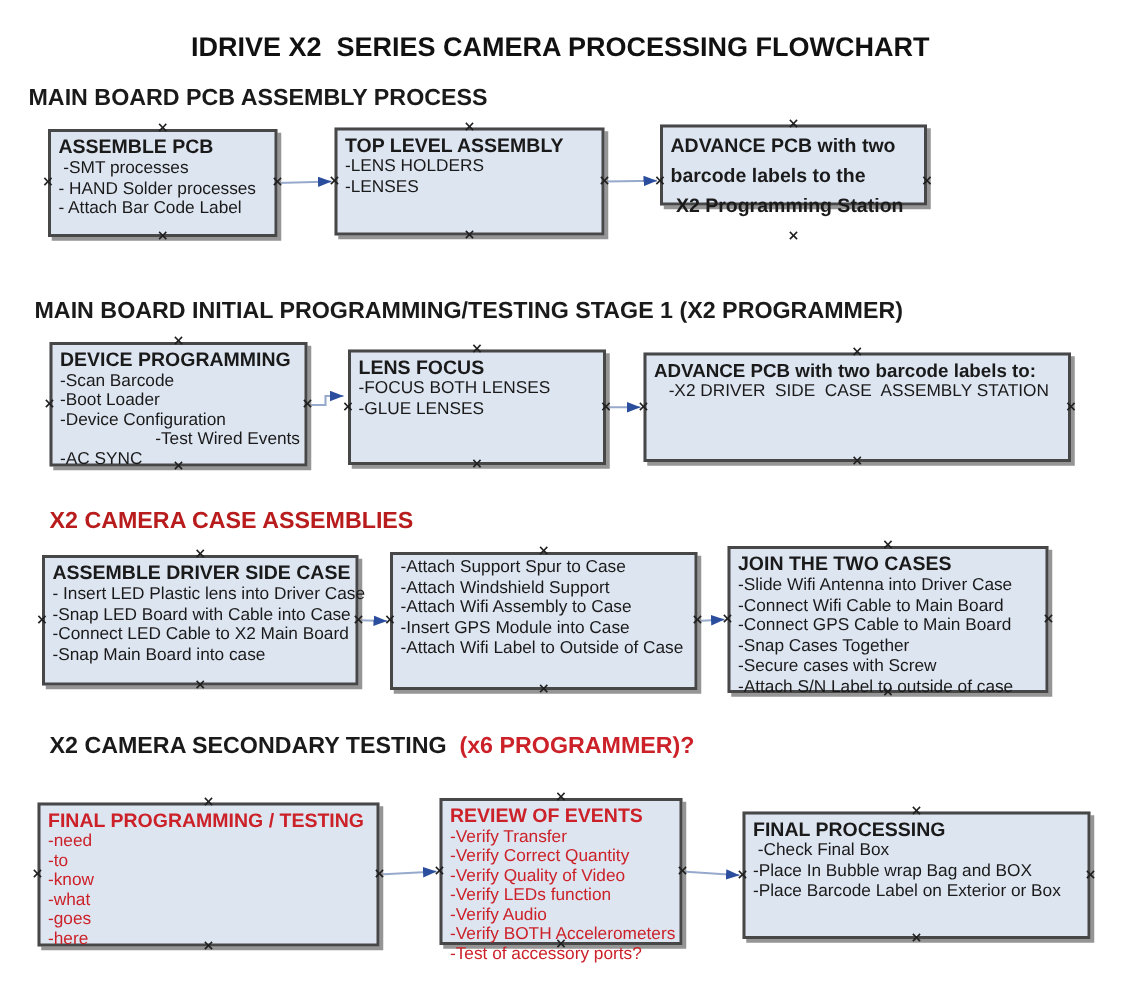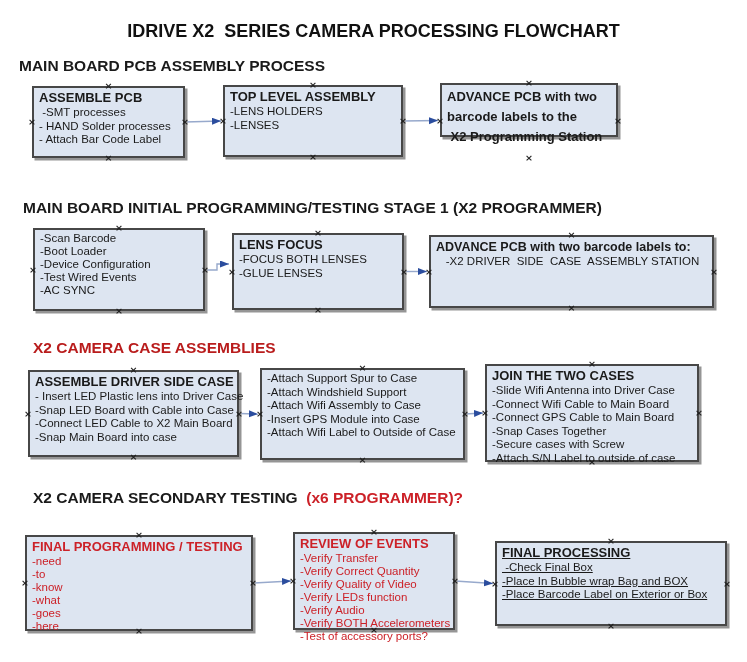--- a/index.html
+++ b/index.html
@@ -63,24 +63,25 @@
       <div class="box-title-line">ADVANCE PCB with two</div>
       <div class="box-title-line">barcode labels to the</div>
       <div class="box-title-line"> X2 Programming Station</div>
     </div>
     <div class="conn-x" style="left: 529px; top: 83px;">×</div>
     <div class="conn-x" style="left: 529px; top: 158px;">×</div>
     <div class="conn-x" style="left: 440px; top: 120.5px;">×</div>
     <div class="conn-x" style="left: 618px; top: 120.5px;">×</div>
     <div class="section-heading" style="left: 23px; top: 199px;"><span style="color: rgb(26, 26, 26);">MAIN BOARD INITIAL PROGRAMMING/TESTING STAGE 1 (X2 PROGRAMMER)</span></div>
     <div class="flow-box" style="left: 33px; top: 228px; width: 172px; height: 83px;">
+      <div class="box-title">DEVICE PROGRAMMING</div>
       <div class="box-item" style="line-height: 13px;">-Scan Barcode</div>
       <div class="box-item" style="line-height: 13px;">-Boot Loader</div>
       <div class="box-item" style="line-height: 13px;">-Device Configuration</div>
-      <div class="box-item" style="line-height: 13px;">-Test Wired Events</div>
+      <div class="box-item" style="line-height: 13px; text-align: right;">-Test Wired Events</div>
       <div class="box-item" style="line-height: 13px;">-AC SYNC</div>
     </div>
     <div class="conn-x" style="left: 119px; top: 228px;">×</div>
     <div class="conn-x" style="left: 119px; top: 311px;">×</div>
     <div class="conn-x" style="left: 33px; top: 269.5px;">×</div>
     <div class="conn-x" style="left: 205px; top: 269.5px;">×</div>
     <div class="flow-box" style="left: 232px; top: 233px; width: 172px; height: 77px;">
       <div class="box-title">LENS FOCUS</div>
       <div class="box-item" style="line-height: 13.5px;">-FOCUS BOTH LENSES</div>
       <div class="box-item" style="line-height: 13.5px;">-GLUE LENSES</div>
@@ -154,21 +155,21 @@
       <div class="box-item" style="line-height: 13px;">-Verify Quality of Video</div>
       <div class="box-item" style="line-height: 13px;">-Verify LEDs function</div>
       <div class="box-item" style="line-height: 13px;">-Verify Audio</div>
       <div class="box-item" style="line-height: 13px;">-Verify BOTH Accelerometers</div>
       <div class="box-item" style="line-height: 13px;">-Test of accessory ports?</div>
     </div>
     <div class="conn-x" style="left: 374px; top: 532px;">×</div>
     <div class="conn-x" style="left: 374px; top: 630px;">×</div>
     <div class="conn-x" style="left: 293px; top: 581px;">×</div>
     <div class="conn-x" style="left: 455px; top: 581px;">×</div>
-    <div class="flow-box" style="left: 495px; top: 541px; width: 232px; height: 85px; text-decoration: underline;">
+    <div class="flow-box" style="left: 495px; top: 541px; width: 232px; height: 85px;">
       <div class="box-title">FINAL PROCESSING</div>
       <div class="box-item" style="line-height: 13.5px;"> -Check Final Box</div>
       <div class="box-item" style="line-height: 13.5px;">-Place In Bubble wrap Bag and BOX</div>
       <div class="box-item" style="line-height: 13.5px;">-Place Barcode Label on Exterior or Box</div>
     </div>
     <div class="conn-x" style="left: 611px; top: 541px;">×</div>
     <div class="conn-x" style="left: 611px; top: 626px;">×</div>
     <div class="conn-x" style="left: 495px; top: 583.5px;">×</div>
     <div class="conn-x" style="left: 727px; top: 583.5px;">×</div>
   </div>

